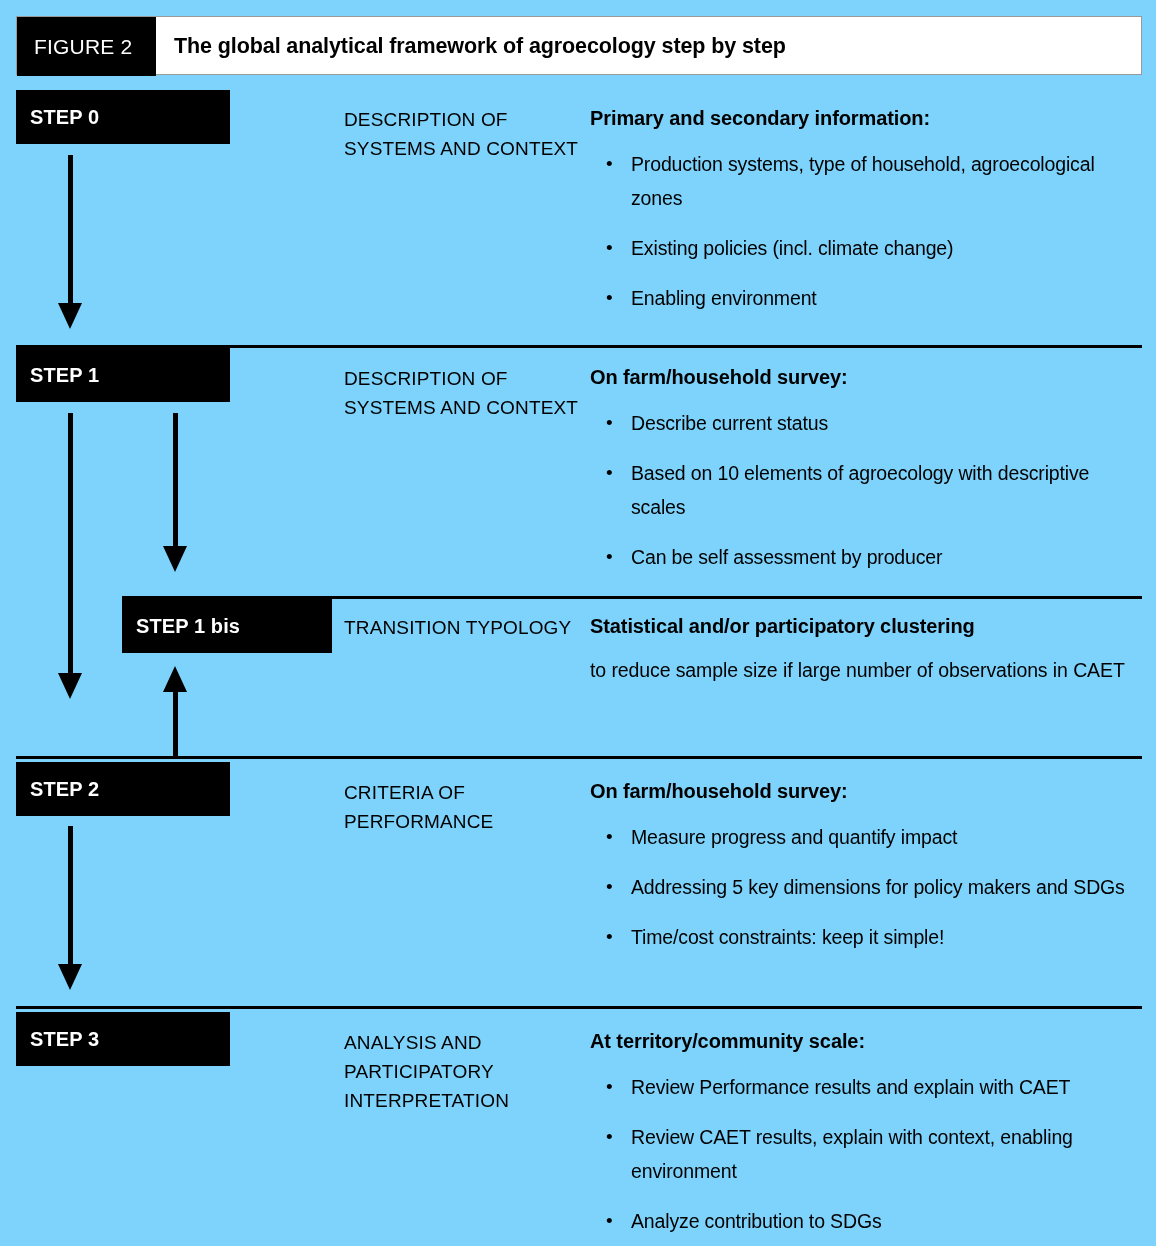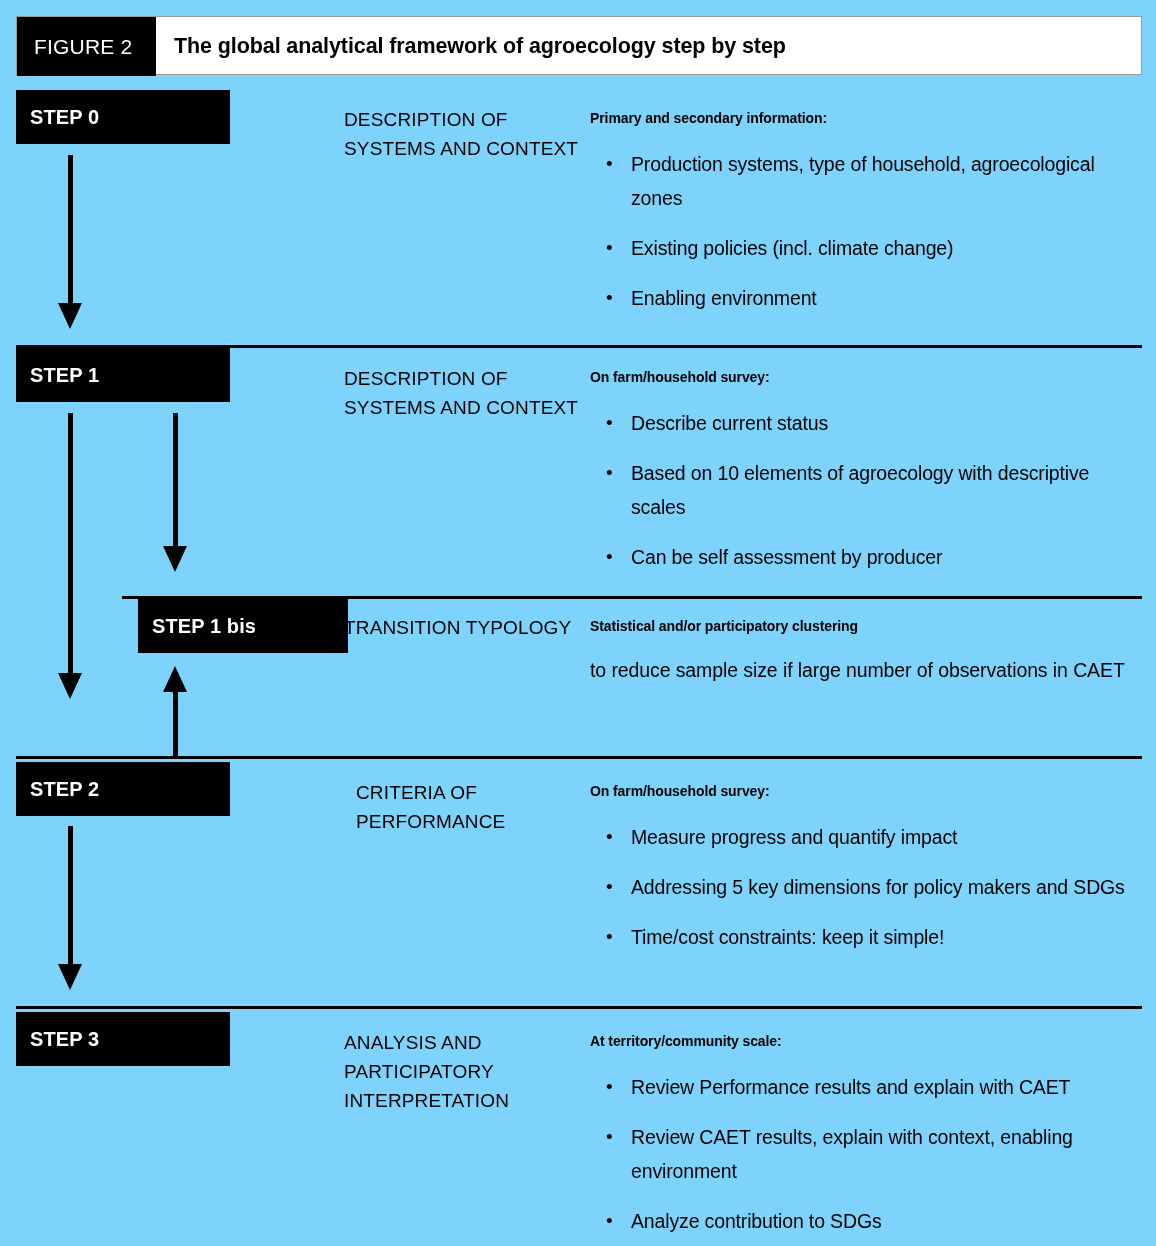--- a/index.html
+++ b/index.html
@@ -98,21 +98,21 @@
     text-transform: uppercase;
   }
 
   
   .step-body {
     position: absolute;
     left: 590px;
     width: 556px;
   }
   .body-head {
-    font-size: 14px;
+    font-size: 20px;
     font-weight: 700;
     line-height: 26px;
     letter-spacing: -0.1px;
     margin: 0 0 14px 0;
   }
   .body-para {
     font-size: 19.5px;
     font-weight: 400;
     line-height: 34px;
     letter-spacing: -0.1px;
@@ -226,21 +226,21 @@
     <div class="head-down" style="top:260px;"></div>
   </div>
 
   <div class="arrow" style="left:173px; top:413px;">
     <div class="shaft" style="height:135px;"></div>
     <div class="head-down" style="top:133px;"></div>
   </div>
 
   <div class="divider" style="left:122px; width:1020px; top:596px;"></div>
 
-  <div class="step-box" style="left:122px; top:599px; width:210px;margin-left:16px;">
+  <div class="step-box" style="left:122px; top:599px; width:210px;">
     <span>STEP 1 bis</span>
   </div>
 
   <div class="step-title" style="top:613px;">TRANSITION TYPOLOGY</div>
 
   <div class="step-body" style="top:613px;">
     <p class="body-head">Statistical and/or participatory clustering</p>
     <p class="body-para">to reduce sample size if large number of observations in CAET</p>
   </div>
 
@@ -248,21 +248,21 @@
     <div class="head-up" style="top:0px;"></div>
     <div class="shaft" style="top:24px; height:67px;"></div>
   </div>
 
   <div class="divider" style="top:756px;"></div>
 
   <div class="step-box" style="left:16px; top:762px; width:214px;">
     <span>STEP 2</span>
   </div>
 
-  <div class="step-title" style="top:778px;margin-left:12px;">CRITERIA OF PERFORMANCE</div>
+  <div class="step-title" style="top:778px;">CRITERIA OF PERFORMANCE</div>
 
   <div class="step-body" style="top:778px;">
     <p class="body-head">On farm/household survey:</p>
     <ul class="bullets">
       <li>Measure progress and quantify impact</li>
       <li>Addressing 5 key dimensions for policy makers and SDGs</li>
       <li>Time/cost constraints: keep it simple!</li>
     </ul>
   </div>
 

